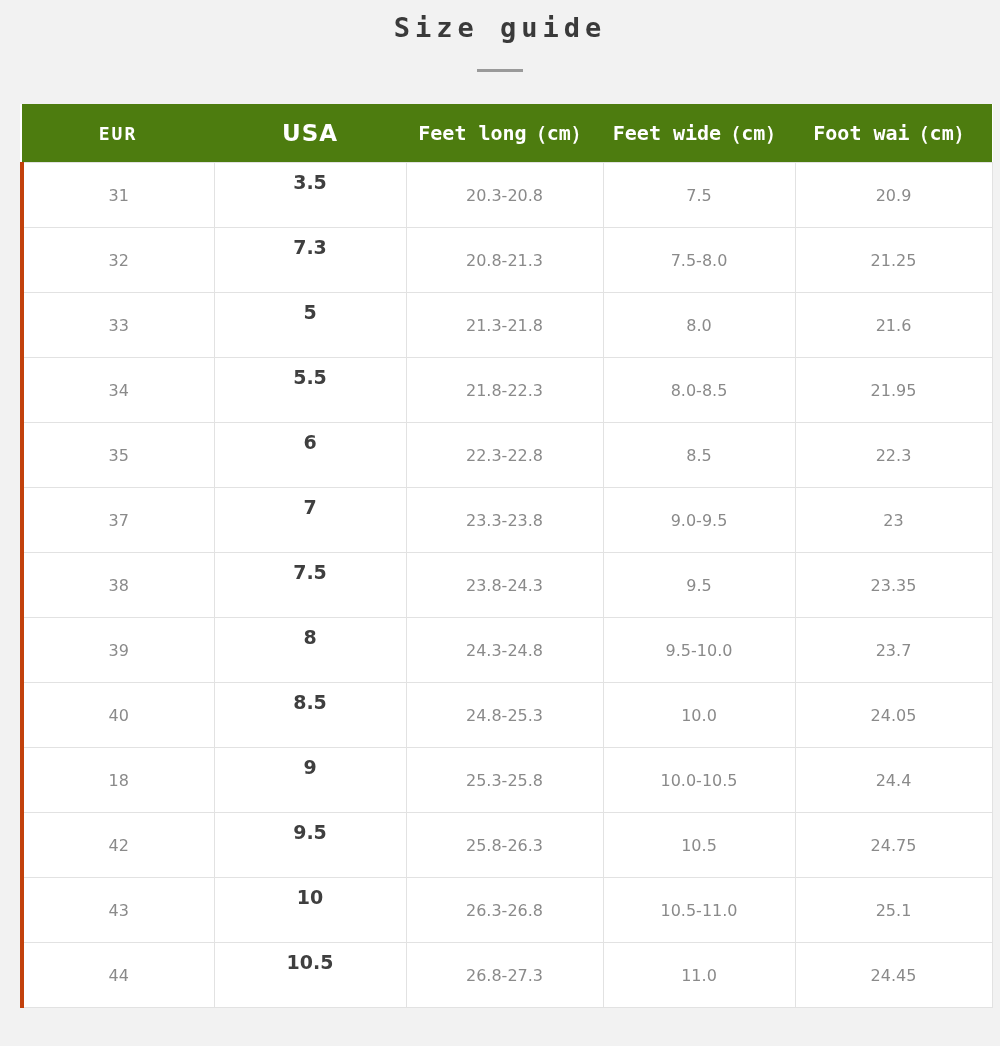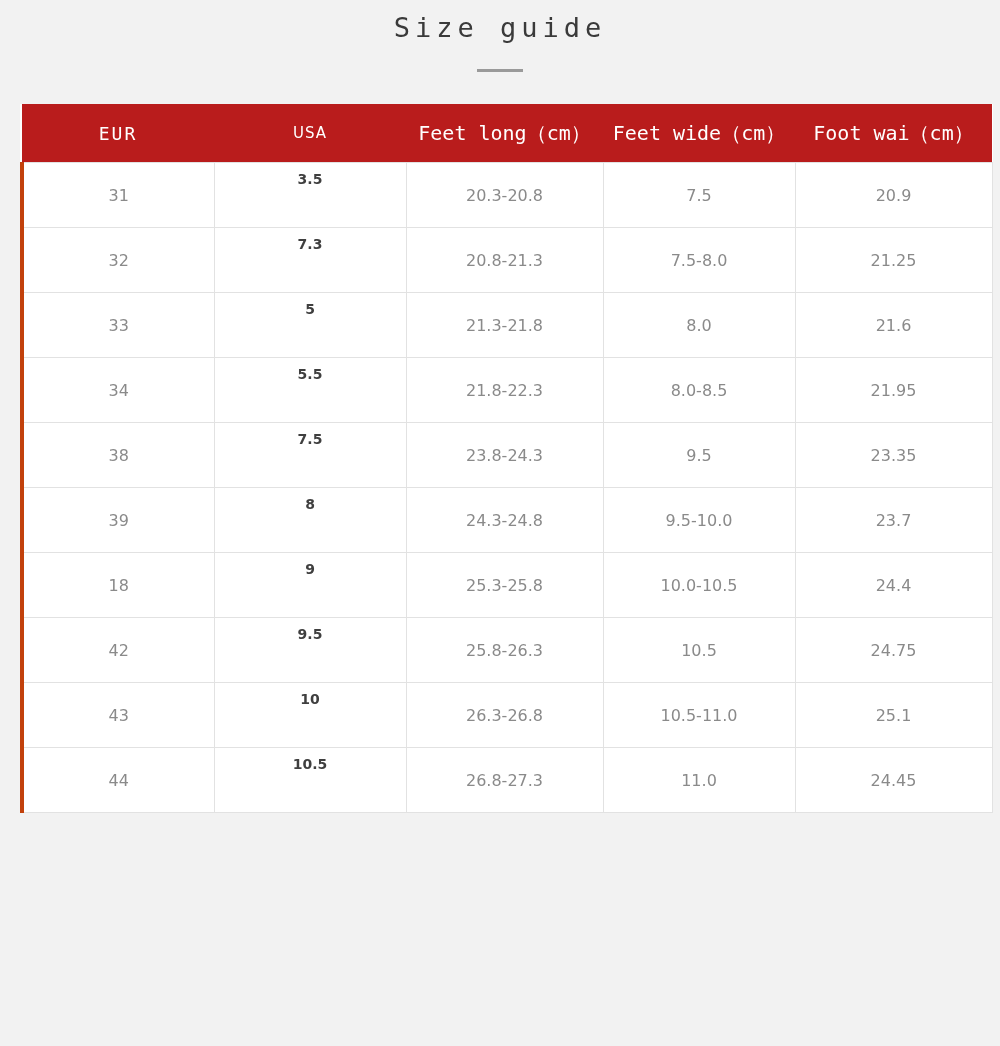--- a/index.html
+++ b/index.html
@@ -16,21 +16,21 @@
   }
   .page {
     position: relative;
     width: 1000px;
     height: 1046px;
     box-sizing: border-box;
   }
   .title {
     text-align: center;
     font-family: "DejaVu Sans Mono", "Liberation Mono", monospace;
-    font-weight: normal;
+    font-weight: bold;
     font-size: 27px;
     letter-spacing: 5px;
     color: #3a3a3a;
     padding-top: 12px;
   }
   .title-rule {
     width: 46px;
     height: 3px;
     background: #9a9a9a;
     margin: 26px auto 0 auto;
@@ -38,36 +38,36 @@
   .table-wrap {
     margin: 32px 20px 0 20px;
   }
   table.size-table {
     border-collapse: collapse;
     width: 960px;
     table-layout: fixed;
     background: #fff;
   }
   table.size-table thead th {
-    background: #b91c1c;
+    background: #4d7c0f;
     color: #ffffff;
     height: 56px;
-    font-weight: normal;
+    font-weight: bold;
     border: none;
     vertical-align: middle;
   }
   th.col-eur {
     font-family: "DejaVu Sans Mono", "Liberation Mono", monospace;
     font-size: 18px;
     letter-spacing: 2px;
     width: 190px;
   }
   th.col-usa {
     font-family: "DejaVu Sans", "Liberation Sans", sans-serif;
-    font-size: 15px;
+    font-size: 23px;
     letter-spacing: 1px;
     width: 190px;
   }
   th.col-fl, th.col-fw, th.col-fwai {
     font-family: "DejaVu Sans Mono", "Liberation Mono", monospace;
     font-size: 20px;
     letter-spacing: 0px;
   }
   th.col-fl { width: 195px; }
   th.col-fw { width: 190px; }
@@ -78,21 +78,21 @@
     border: 1px solid #e2e2e2;
     text-align: center;
     vertical-align: middle;
     color: #8a8a8a;
     font-size: 16px;
     font-family: "DejaVu Sans", "Liberation Sans", sans-serif;
   }
   table.size-table tbody td.usa {
     color: #3f3f3f;
     font-weight: bold;
-    font-size: 14px;
+    font-size: 19px;
     vertical-align: top;
     padding-top: 8px;
   }
   table.size-table tbody tr td:first-child {
     border-left: 4px solid #c2410c;
   }
 </style>
 </head>
 <body>
 
@@ -135,34 +135,55 @@
           <td>21.6</td>
         </tr>
         <tr>
           <td>34</td>
           <td class="usa">5.5</td>
           <td>21.8-22.3</td>
           <td>8.0-8.5</td>
           <td>21.95</td>
         </tr>
         <tr>
+          <td>35</td>
+          <td class="usa">6</td>
+          <td>22.3-22.8</td>
+          <td>8.5</td>
+          <td>22.3</td>
+        </tr>
+        <tr>
+          <td>37</td>
+          <td class="usa">7</td>
+          <td>23.3-23.8</td>
+          <td>9.0-9.5</td>
+          <td>23</td>
+        </tr>
+        <tr>
           <td>38</td>
           <td class="usa">7.5</td>
           <td>23.8-24.3</td>
           <td>9.5</td>
           <td>23.35</td>
         </tr>
         <tr>
           <td>39</td>
           <td class="usa">8</td>
           <td>24.3-24.8</td>
           <td>9.5-10.0</td>
           <td>23.7</td>
         </tr>
         <tr>
+          <td>40</td>
+          <td class="usa">8.5</td>
+          <td>24.8-25.3</td>
+          <td>10.0</td>
+          <td>24.05</td>
+        </tr>
+        <tr>
           <td>18</td>
           <td class="usa">9</td>
           <td>25.3-25.8</td>
           <td>10.0-10.5</td>
           <td>24.4</td>
         </tr>
         <tr>
           <td>42</td>
           <td class="usa">9.5</td>
           <td>25.8-26.3</td>

